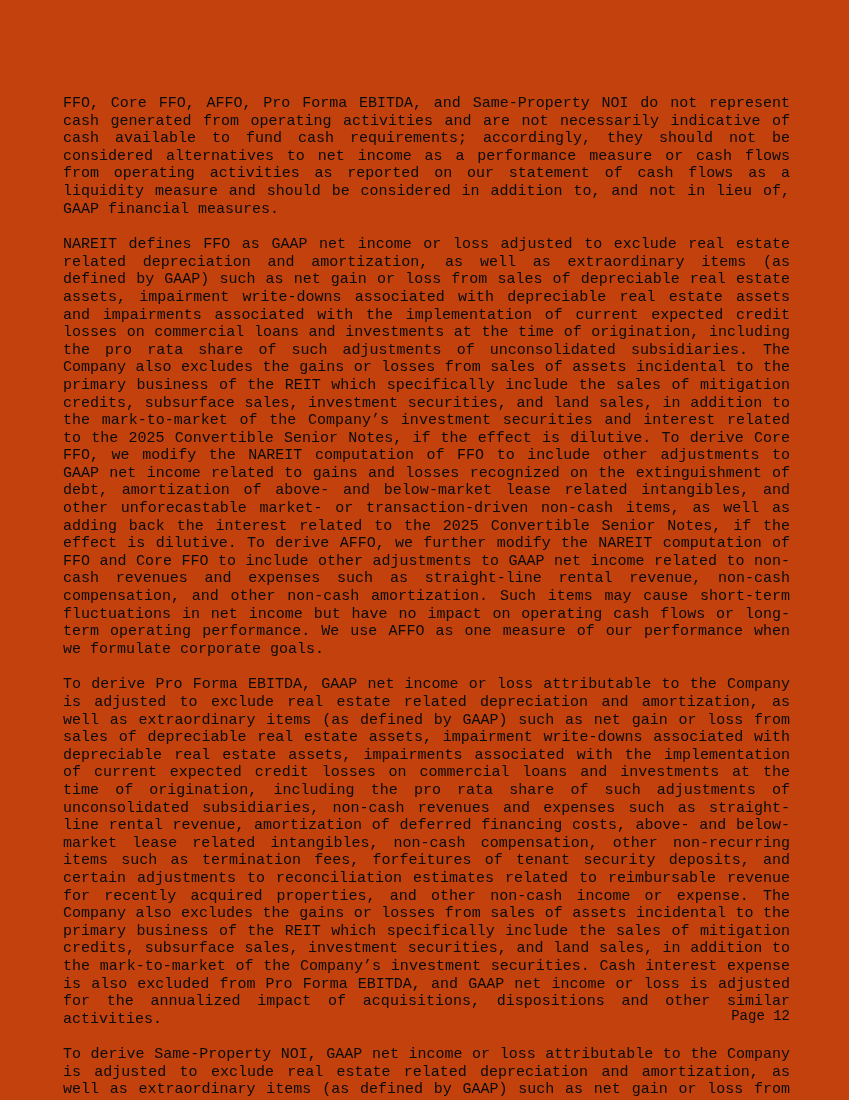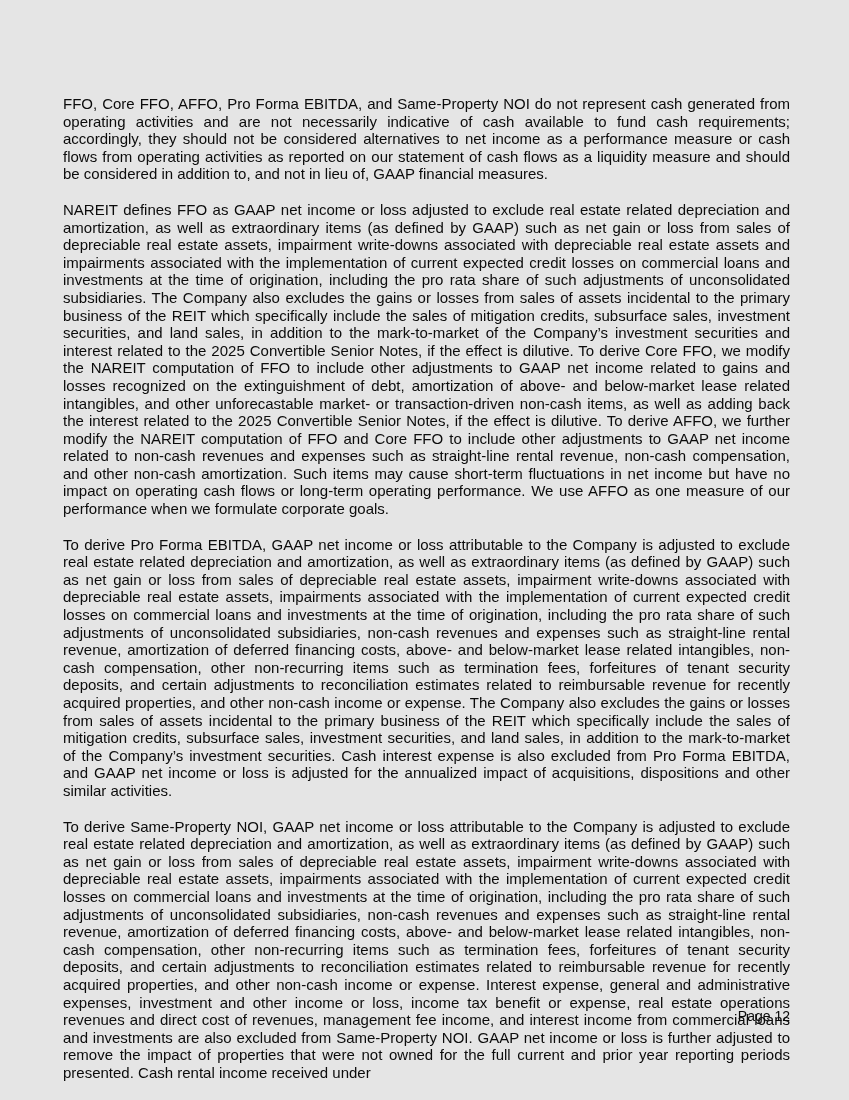--- a/index.html
+++ b/index.html
@@ -4,22 +4,22 @@
 <style>
   html, body {
     margin: 0;
     padding: 0;
     background: #ffffff;
   }
   .page {
     position: relative;
     width: 849px;
     height: 1100px;
-    background: #e5e5e5;
-    font-family: Liberation Sans, sans-serif;
+    background: #c2410c;
+    font-family: Liberation Mono, monospace;
     color: #0b0b0b;
     overflow: hidden;
   }
   .content {
     position: absolute;
     left: 63px;
     top: 95px;
     width: 727px;
   }
   .content p {

